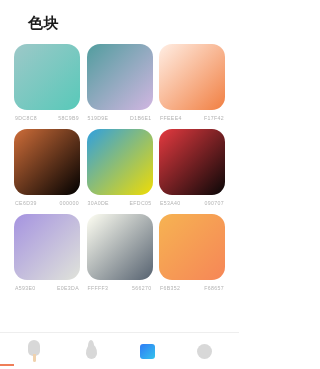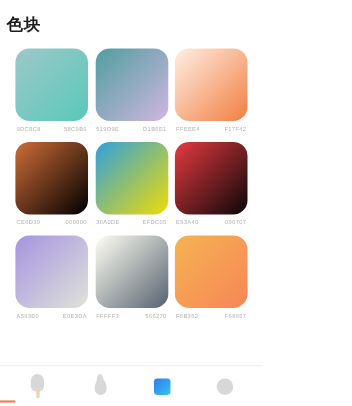--- a/index.html
+++ b/index.html
@@ -11,21 +11,21 @@
   }
   .app {
     position:relative;
     width:239px; height:369px;
     background:#fff;
     display:flex; flex-direction:column;
   }
 
   
   .header {
-    padding:14px 0 8px 6px;
+    padding:14px 0 8px 28px;
   }
   .page-title {
     font-size:15px;
     font-weight:bold;
     color:#1b1b1b;
     letter-spacing:0.5px;
     line-height:18px;
   }
 
   

